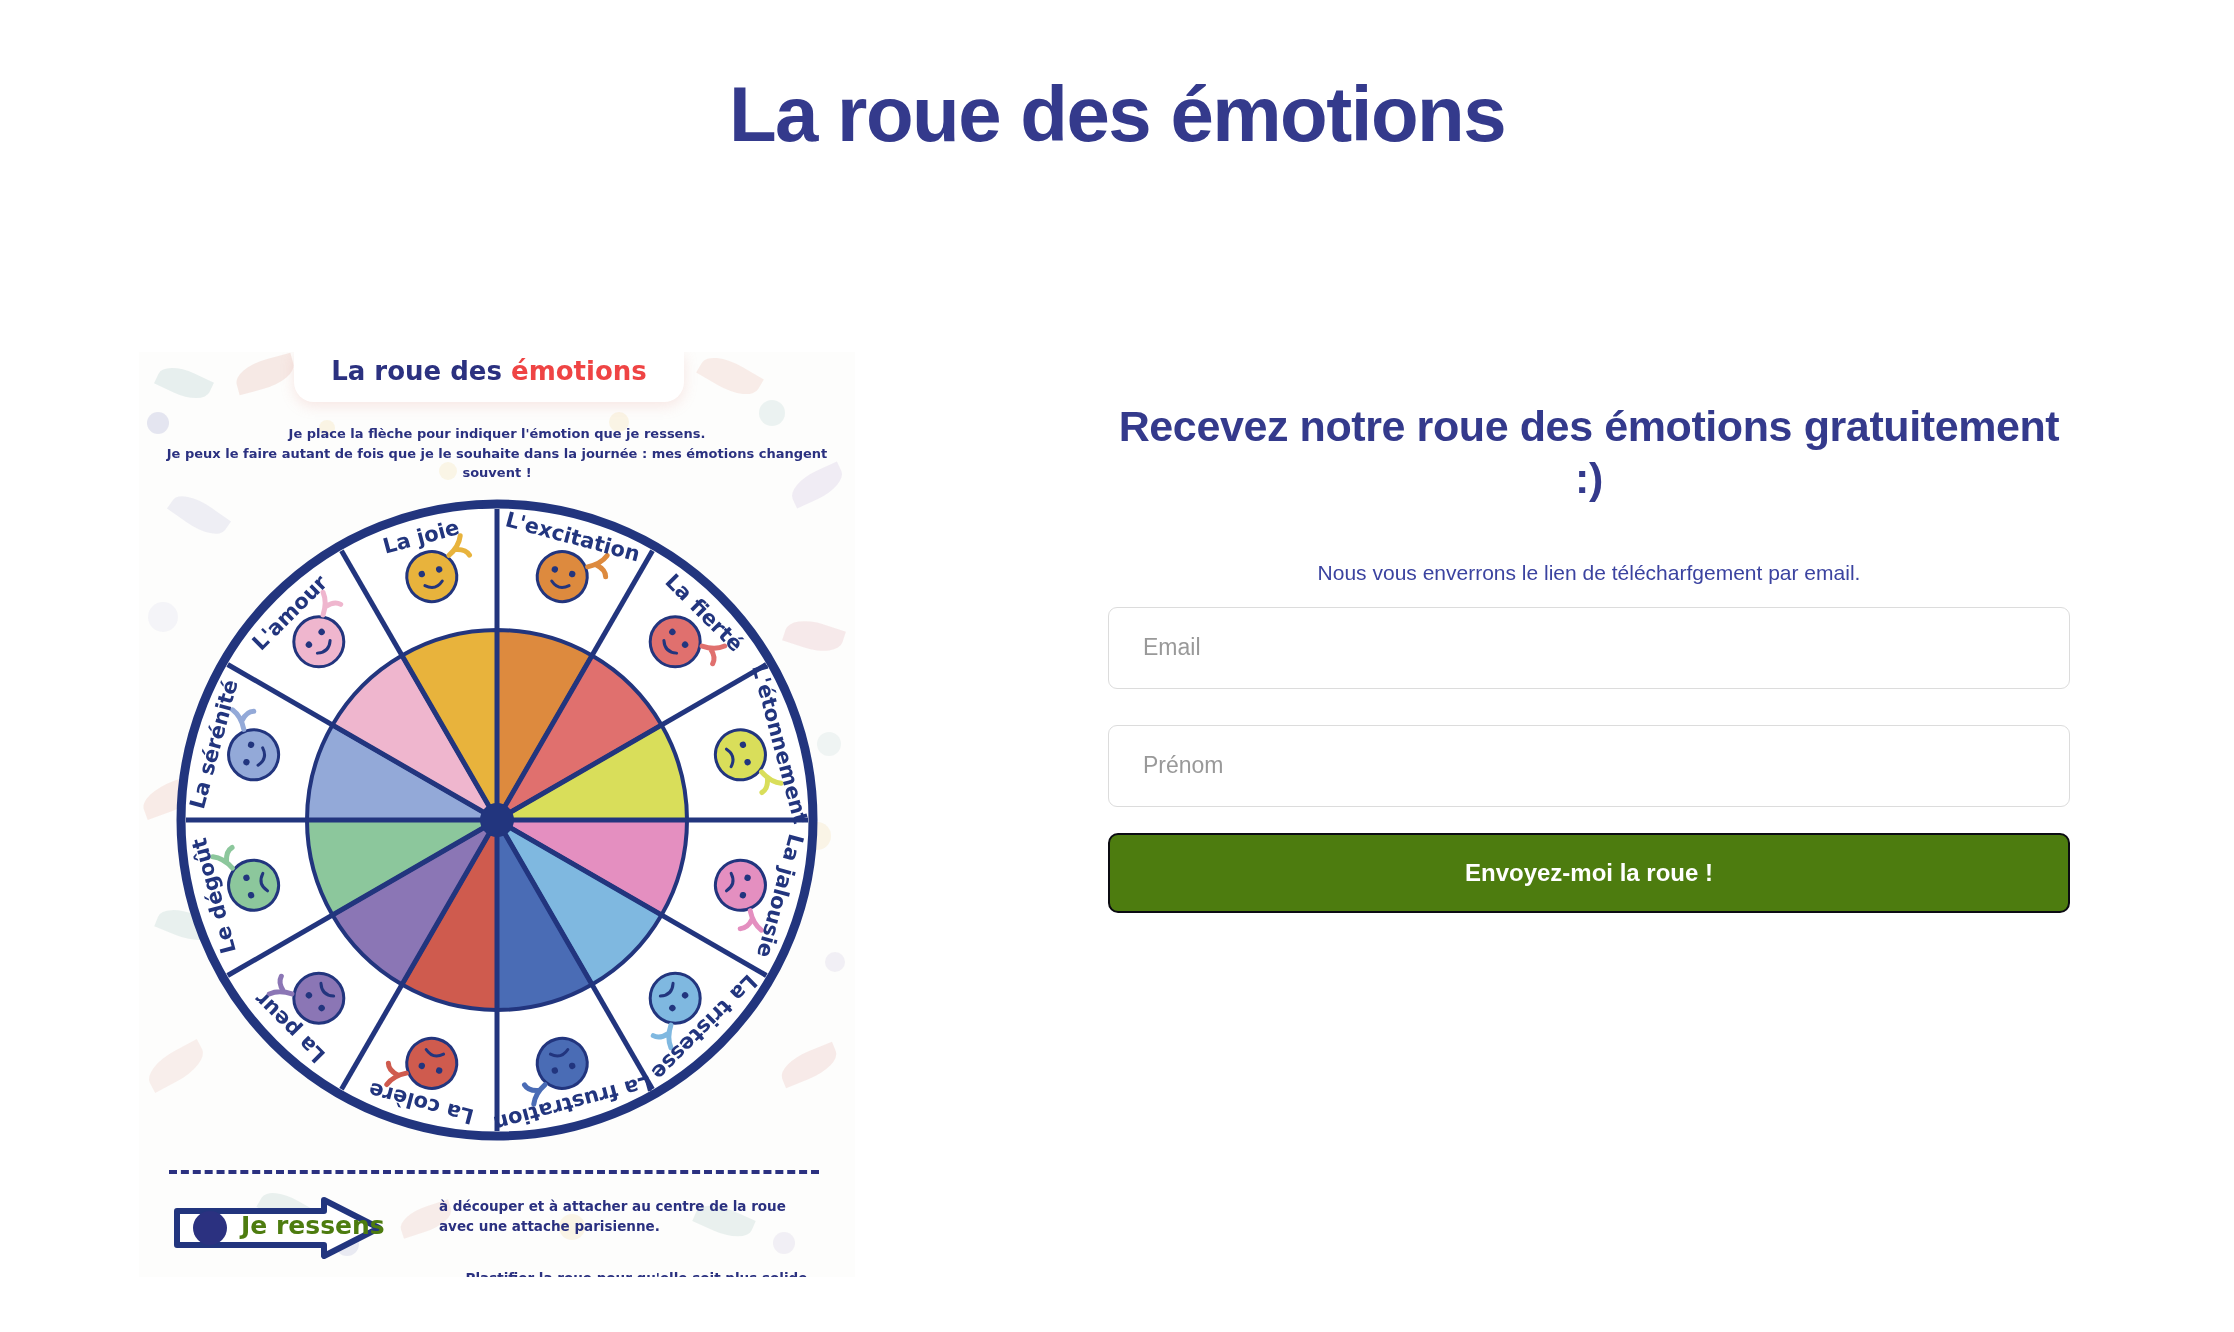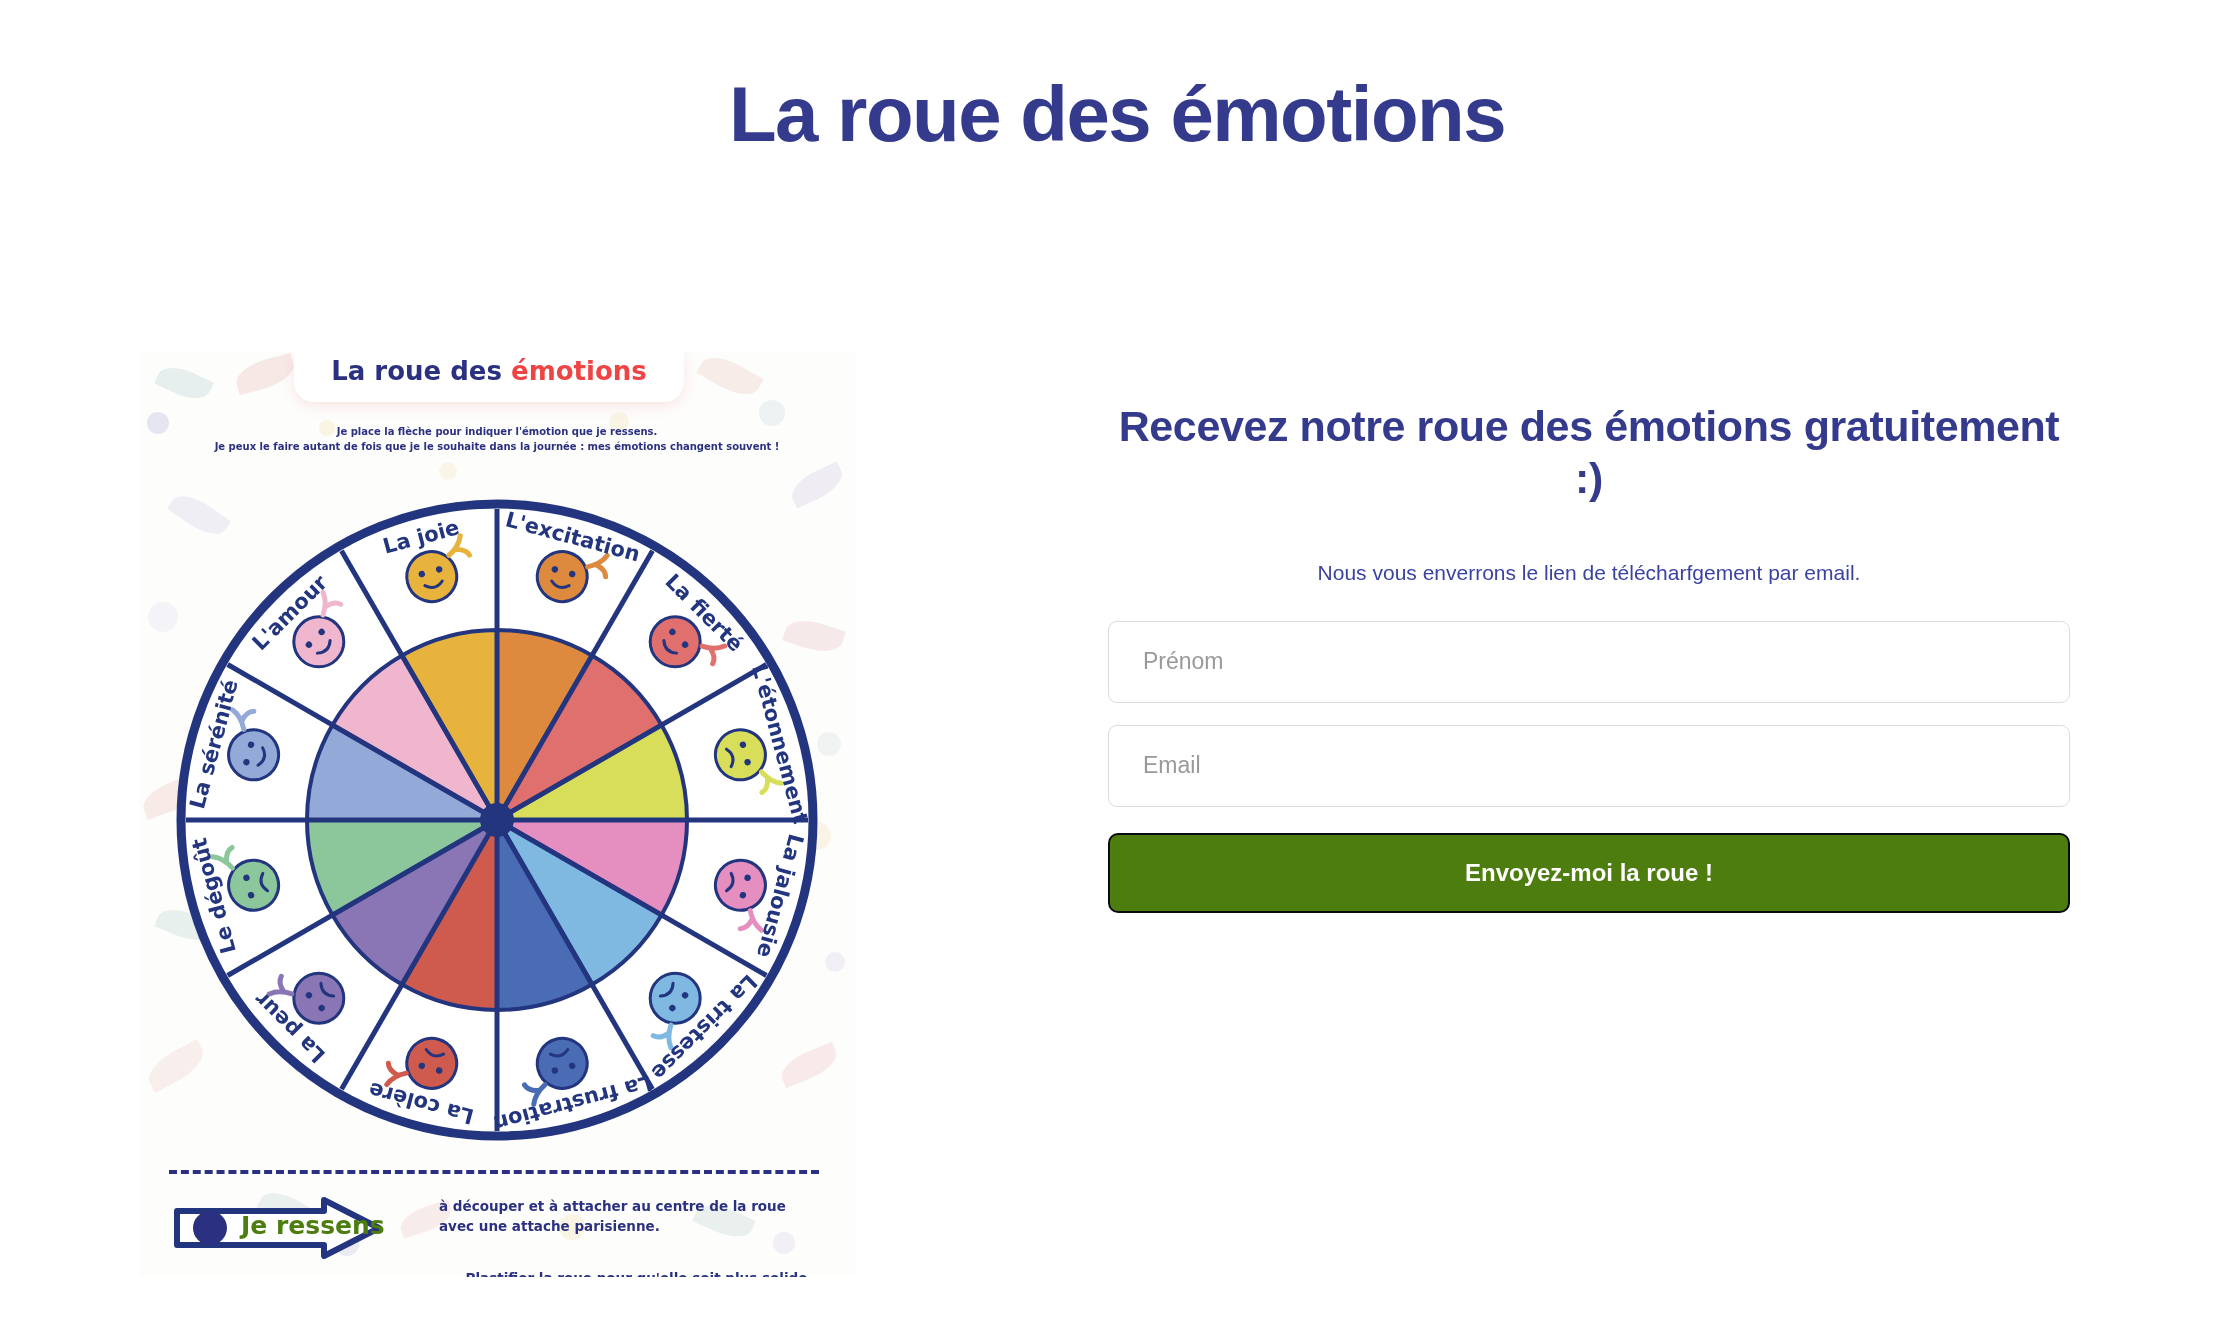--- a/index.html
+++ b/index.html
@@ -43,21 +43,21 @@
   .poster-title{
     position:absolute;left:155px;top:4px;width:390px;
     text-align:center;font-size:26px;font-weight:600;color:#2b3180;
     font-family:"DejaVu Sans", sans-serif;
   }
   .poster-title .accent{color:#ef4444;}
 
   .poster-instr{
     position:absolute;left:0;top:72px;width:716px;
     text-align:center;color:#2b3180;
-    font-size:10px;line-height:1.5;font-weight:600;
+    font-size:13px;line-height:1.5;font-weight:600;
     font-family:"DejaVu Sans", sans-serif;
   }
 
   
   .wheel-wrap{position:absolute;left:25px;top:135px;width:666px;height:666px;}
   .wheel-wrap svg{display:block;}
 
   .dashline{
     position:absolute;left:30px;top:818px;width:650px;height:0;
     border-top:4px dashed #2b3180;
@@ -324,20 +324,20 @@
         <div>avec une attache parisienne.</div>
       </div>
       <div class="cut-note2">Plastifier la roue pour qu'elle soit plus solide.</div>
     </div>
   </div>
 
   <div class="form-col">
     <div class="form-heading">Recevez notre roue des émotions gratuitement :)</div>
     <div class="form-sub">Nous vous enverrons le lien de télécharfgement par email.</div>
 
+    <input class="field" id="email-field" type="email" placeholder="Email" value="" style="">
+
     <input class="field" id="firstname-field" type="text" placeholder="Prénom" value="" style="">
-
-    <input class="field" id="email-field" type="email" placeholder="Email" value="" style="">
 
     <button class="submit-btn">Envoyez-moi la roue !</button>
   </div>
 
 </div>
 
 </body></html>

